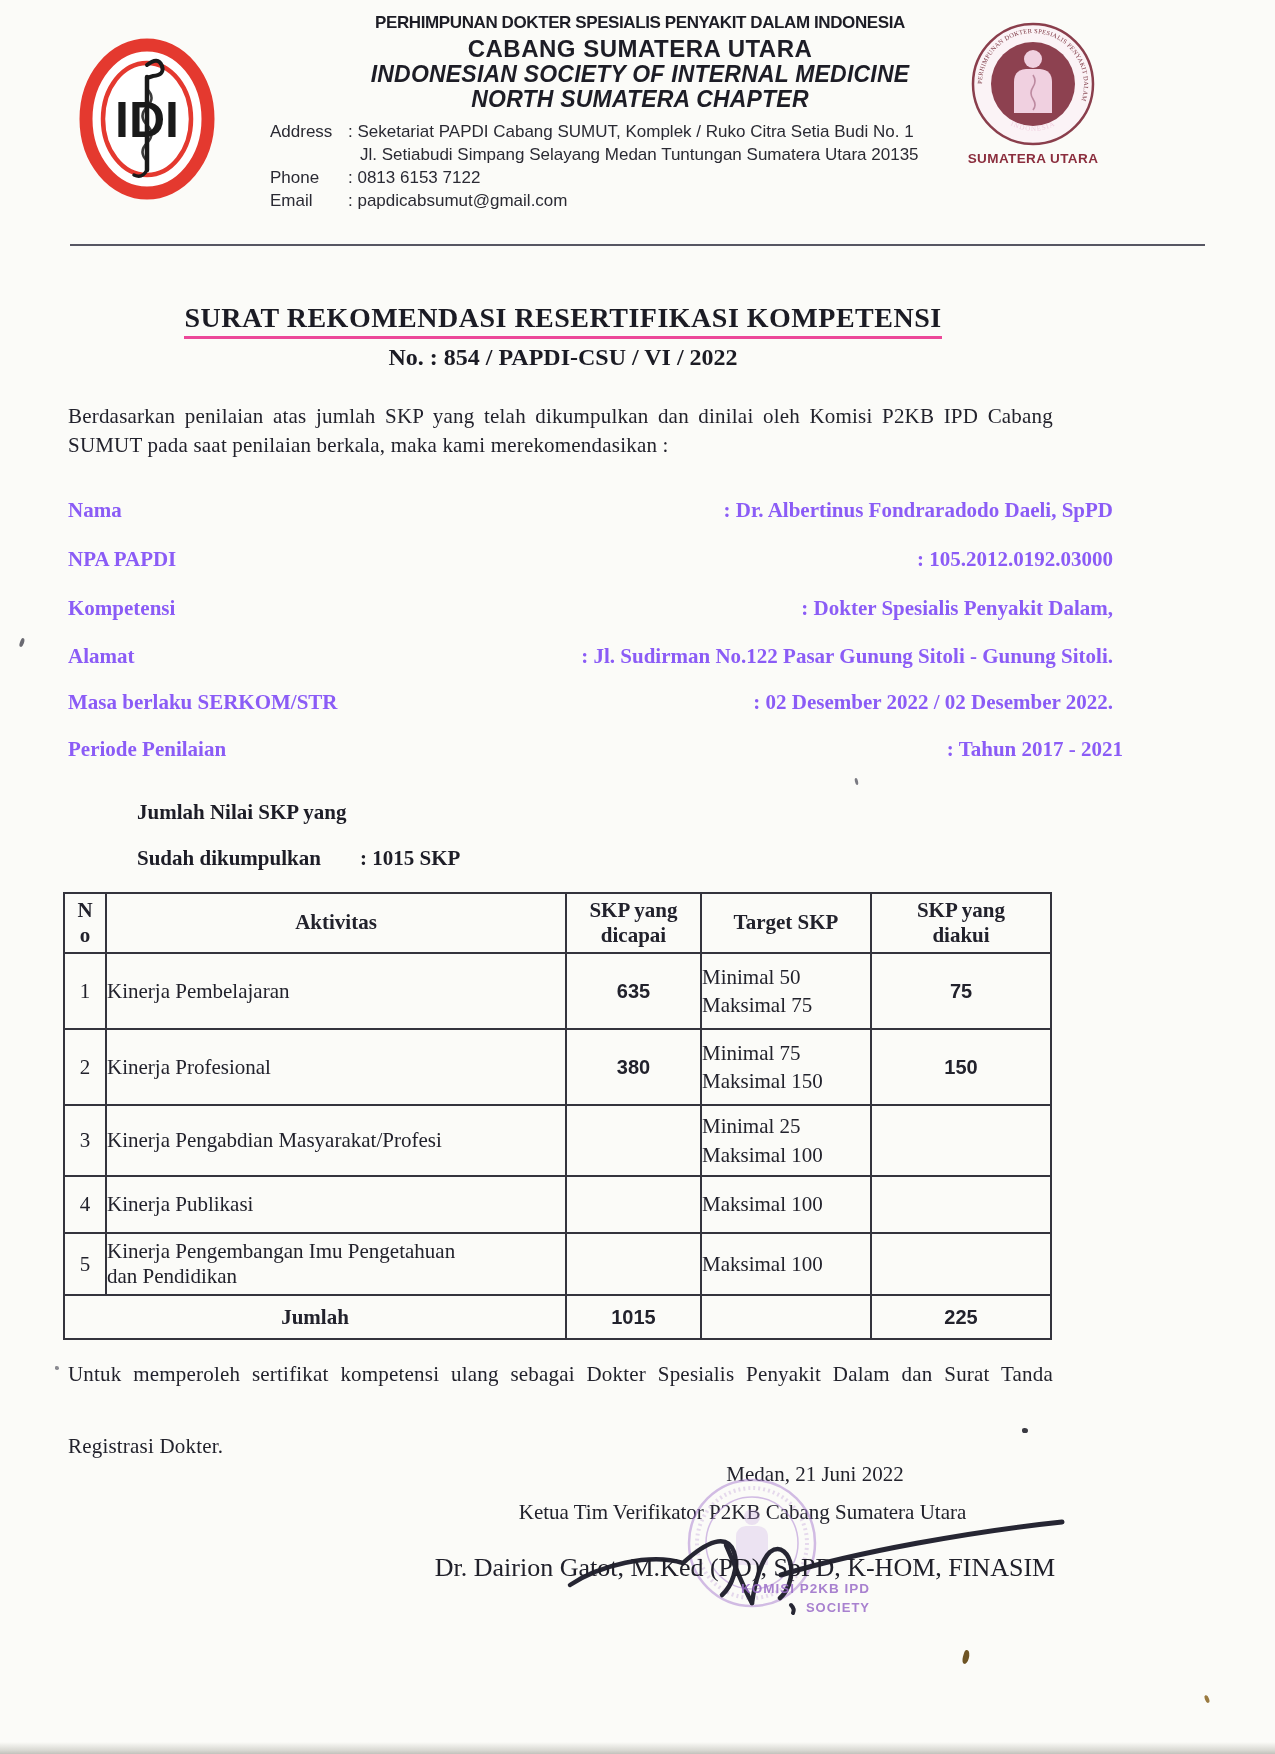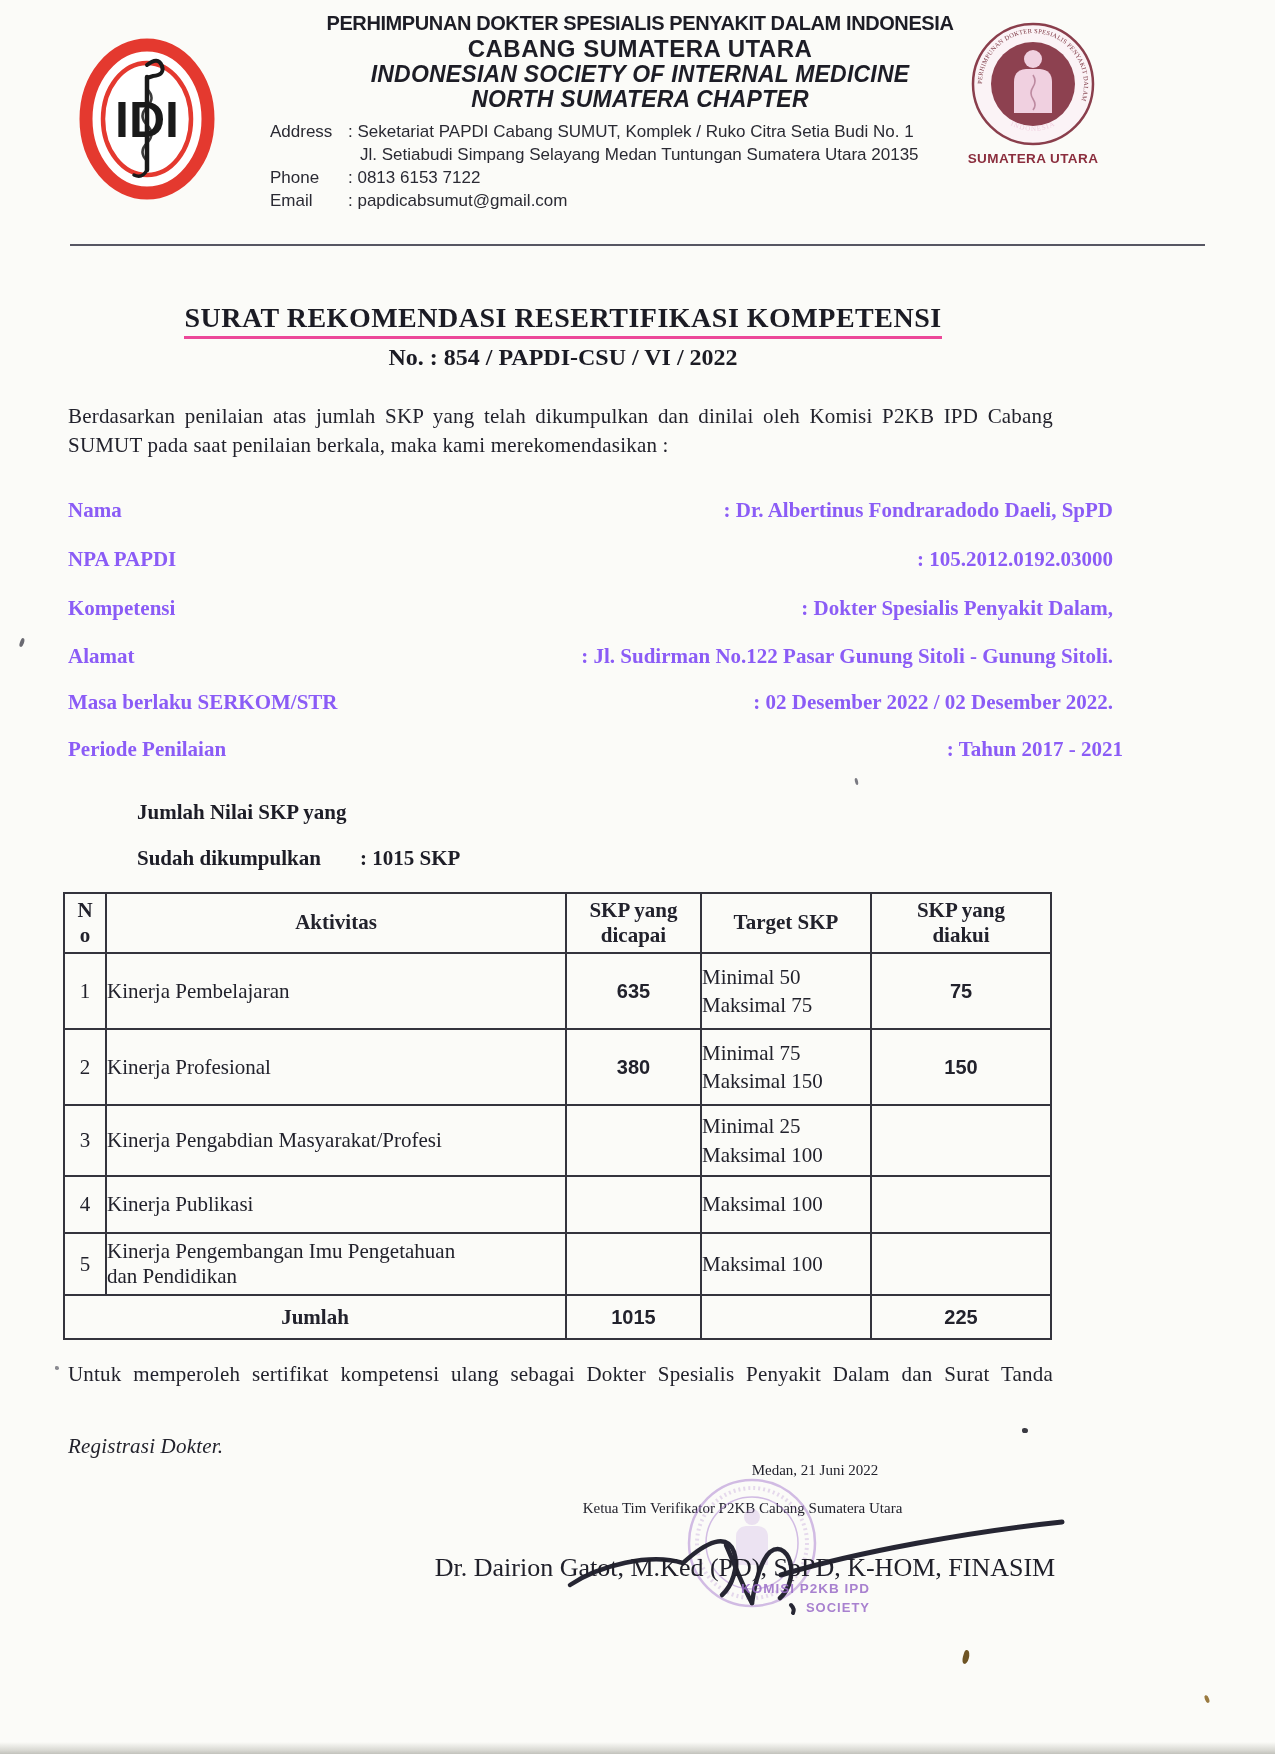--- a/index.html
+++ b/index.html
@@ -2,21 +2,21 @@
 <html><head>
 <meta charset="utf-8">
 <style>
   html,body{margin:0;padding:0;}
   body{width:1275px;height:1754px;background:#fbfbf8;position:relative;overflow:hidden;
        font-family:"Liberation Serif", serif;color:#20202a;}
   .abs{position:absolute;}
   
   .orgblock{position:absolute;left:200px;top:10px;width:880px;text-align:center;
             font-family:"Liberation Sans", sans-serif;font-weight:700;color:#1d1d26;}
-  .org1{font-size:20px;letter-spacing:-0.4px;line-height:26px;}
+  .org1{font-size:17px;letter-spacing:-0.4px;line-height:26px;}
   .org2{font-size:24px;line-height:26px;letter-spacing:0.5px;}
   .org3,.org4{font-size:23px;font-style:italic;line-height:25px;letter-spacing:0.2px;}
   .hdr-row{position:absolute;font-family:"Liberation Sans", sans-serif;font-size:17px;color:#2a2a33;}
   .hdr-lab{display:inline-block;width:78px;}
   .divider{position:absolute;left:70px;top:244px;width:1135px;height:2px;background:#565663;}
   
   .titlewrap{position:absolute;left:63px;top:302px;width:1000px;text-align:center;}
   .ltitle{display:inline-block;font-size:28px;font-weight:700;letter-spacing:0.5px;
           border-bottom:3px solid #ec4899;padding-bottom:2px;color:#1b1b24;}
   .lnumber{position:absolute;left:63px;top:344px;width:1000px;text-align:center;
@@ -35,21 +35,21 @@
   td.c{text-align:center;}
   td.l{padding-left:16px;}
   td.tgt{padding-left:14px;line-height:1.35;margin-top:14px;}
   .pre{white-space:pre-line;}
   .hd{font-weight:700;text-align:center;line-height:1.2;}
   .num{font-family:"Liberation Sans", sans-serif;font-weight:700;font-size:20px;text-align:center;}
   tr.h-hdr{height:60px;} tr.h-r1{height:76px;} tr.h-r2{height:76px;} tr.h-r3{height:71px;}
   tr.h-r4{height:57px;} tr.h-r5{height:62px;} tr.h-rf{height:44px;padding-left:20px;}
   .jlab{font-weight:700;text-align:center;}
   
-  .sig-line{position:absolute;font-size:15px;color:#22222c;text-align:center;}
+  .sig-line{position:absolute;font-size:21px;color:#22222c;text-align:center;}
   .stamp-txt{position:absolute;font-family:"Liberation Sans", sans-serif;font-weight:700;
              color:#9a6cc8;text-align:right;opacity:0.85;letter-spacing:1px;}
   .stampcircle{position:absolute;left:686px;top:1477px;width:132px;height:132px;opacity:0.5;}
   .name-line{position:absolute;left:425px;top:1553px;width:640px;text-align:center;
              font-size:26px;color:#20202a;}
   
   .bottom-edge{position:absolute;left:0;bottom:0;width:1275px;height:12px;
     background:linear-gradient(to bottom, rgba(200,200,195,0), #d8d8d2 70%, #c2c2bc);}
   .speck{position:absolute;border-radius:40% 60% 50% 50%;}
 </style>
@@ -210,21 +210,21 @@
   <tr class="h-rf">
     <td class="jlab" colspan="2">Jumlah</td>
     <td class="num">1015</td>
     <td></td>
     <td class="num">225</td>
   </tr>
 </tbody>
   </table>
 
 <div class="bodyline just" style="top:1362px;">Untuk memperoleh sertifikat kompetensi ulang sebagai Dokter Spesialis Penyakit Dalam dan Surat Tanda</div>
-<div class="bodyline" style="top:1434px;font-style:italic;">Registrasi Dokter.</div>
+<div class="bodyline" style="top:1434px;">Registrasi Dokter.</div>
 
 <div class="sig-line" style="left:600px;top:1462px;width:430px;">Medan, 21 Juni 2022</div>
 <div class="sig-line" style="left:450px;top:1500px;width:585px;">Ketua Tim Verifikator P2KB Cabang Sumatera Utara</div>
 
 <div class="stampcircle">
   <svg width="132" height="132" viewBox="0 0 132 132">
     <circle cx="66" cy="66" r="63" fill="none" stroke="#a87dd0" stroke-width="2.5"></circle>
     <circle cx="66" cy="66" r="46" fill="none" stroke="#a87dd0" stroke-width="1.5"></circle>
     <circle cx="66" cy="40" r="8" fill="#c4a2e0" opacity="0.6"></circle>
     <path d="M50,88 L50,60 Q50,50 60,49 L72,49 Q82,50 82,60 L82,88 Z" fill="#c4a2e0" opacity="0.55"></path>

